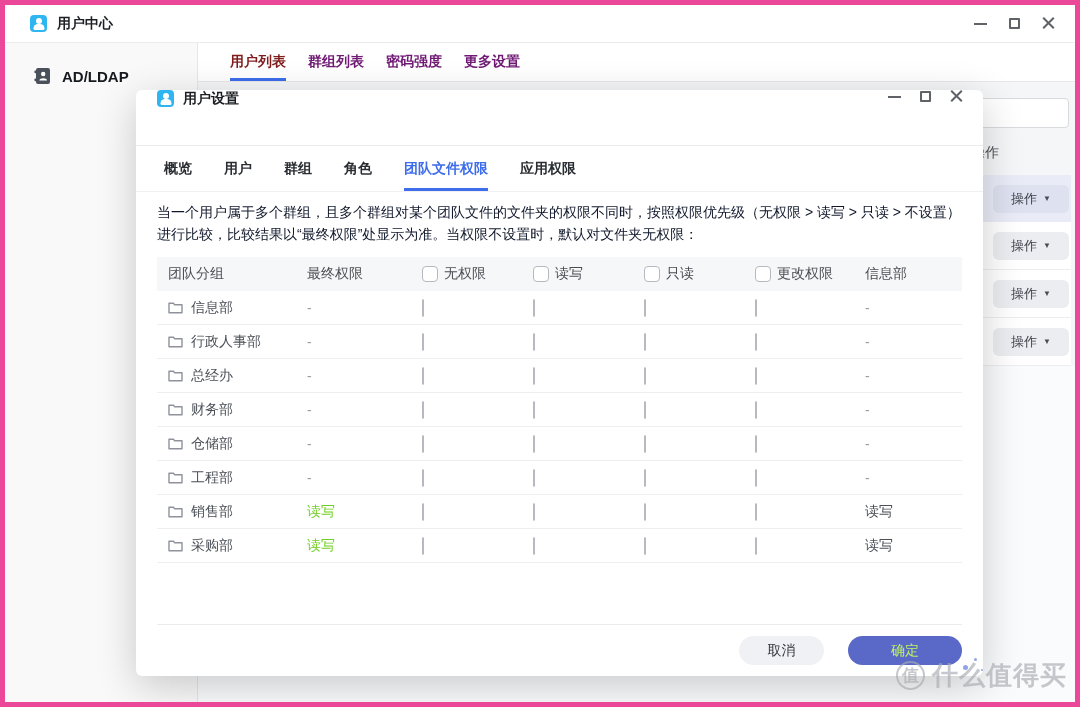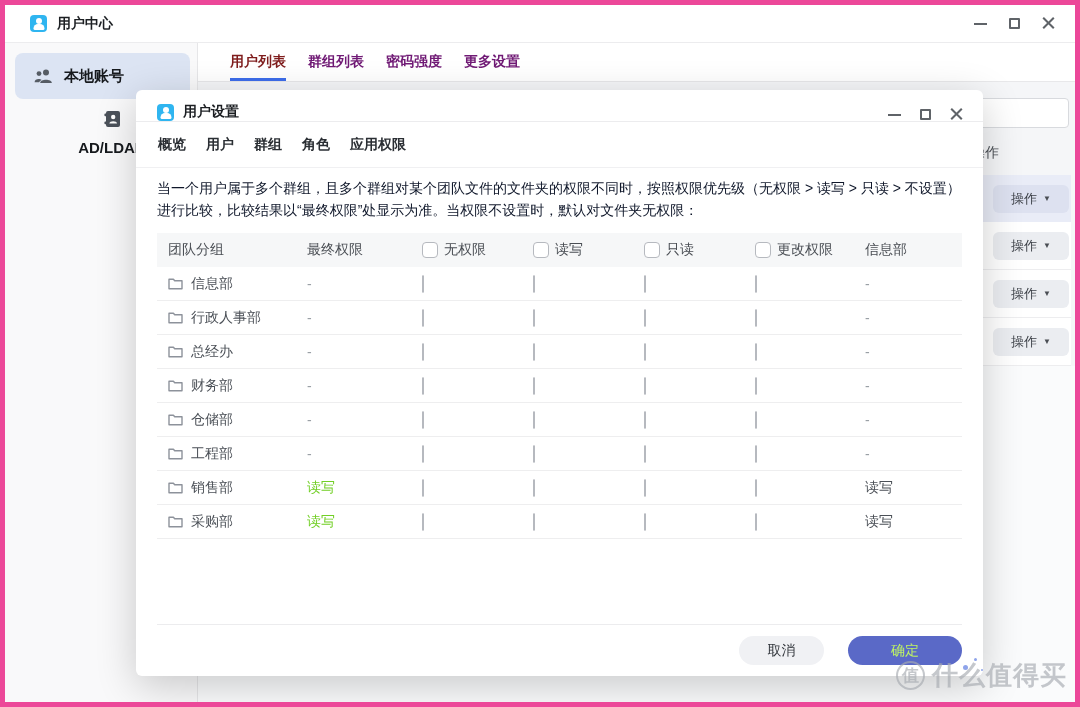--- a/index.html
+++ b/index.html
@@ -41,25 +41,25 @@
   .bg-row:nth-child(2){ top:140px; height:48px; }
   .bg-row:nth-child(3){ top:188px; height:48px; }
   .bg-row:nth-child(4){ top:236px; height:48px; }
   .action-btn { position:absolute; left:795px; top:50%; transform:translateY(-50%); width:76px; height:28px; border:none; border-radius:6px; background:#ebedf1; color:#3a3e45; font-size:13px; display:flex; align-items:center; justify-content:center; gap:6px; cursor:pointer; }
   .bg-row.selected .action-btn { background:#dde1f0; }
   .caret { font-size:8px; color:#4a4e54; }
   .bg-lower { position:absolute; left:0; top:284px; right:0; bottom:0; background:#fafbfc; }
 
   
   .modal { position:absolute; left:131px; top:85px; width:847px; height:586px; background:#fff; border-radius:6px; box-shadow:0 10px 40px rgba(0,0,0,.20); z-index:5; }
-  .modal-header { height:32px; display:flex; align-items:flex-end; border-bottom:1px solid #ececee; }
+  .modal-header { height:56px; display:flex; align-items:flex-start; border-bottom:1px solid #ececee; }
   .modal-icon { width:17px; height:17px; border-radius:4px; background:#2FB5F0; margin-left:21px; position:relative; flex:0 0 auto; }
   .modal-title { margin-left:9px; font-size:14px; font-weight:bold; color:#1c1f23; }
   .modal-controls { margin-left:auto; display:flex; align-items:center; gap:19px; padding-right:20px; }
-  .modal-tabs { height:46px; display:flex; align-items:stretch; gap:20px; padding-left:22px; border-bottom:1px solid #f0f0f2; }
+  .modal-tabs { height:46px; display:flex; align-items:stretch; gap:32px; padding-left:28px; border-bottom:1px solid #f0f0f2; }
   .modal-tab { display:flex; align-items:center; font-size:14px; font-weight:bold; color:#2a2e33; cursor:pointer; }
   .modal-tab.active { color:#3D6DEB; box-shadow:inset 0 -3px 0 #3D6DEB; }
   .modal-desc { margin:9px 21px 0; font-size:14px; line-height:22px; color:#0f172a; }
 
   .perm-table { margin:12px 21px 0; width:805px; }
   .pt-grid { display:grid; grid-template-columns:150px 115px 111px 111px 111px 110px 1fr; align-items:center; }
   .pt-header { height:34px; background:#f6f7f8; color:#4a4e54; font-size:14px; }
   .pt-row { height:34px; border-bottom:1px solid #eeeeef; font-size:14px; color:#4b5057; }
   .pt-cell.name { display:flex; align-items:center; gap:8px; padding-left:11px; }
   .pt-head-cell { display:flex; align-items:center; gap:6px;text-align:right; }
@@ -97,29 +97,20 @@
       <span class="ctl">
           <span class="ic-max"></span>
         </span>
       <span class="ctl">
           <span class="ic-close"></span>
         </span>
     </div>
   </div>
 
   <div class="sidebar">
-    <div class="side-item active">
-      <svg width="20" height="16" viewBox="0 0 20 16">
-        <circle cx="13" cy="4.6" r="3" fill="#565c64"></circle>
-        <path d="M7.2 15c0-4.4 11.6-4.4 11.6 0z" fill="#565c64"></path>
-        <circle cx="6" cy="5.6" r="2.4" fill="#565c64"></circle>
-        <path d="M1.6 14.2c0-3.4 5.2-3.8 7-2.1-1.9 1-2.4 2.1-2.4 2.1z" fill="#565c64"></path>
-      </svg>
-      <span>本地账号</span>
-    </div>
     <div class="side-item">
       <svg width="18" height="18" viewBox="0 0 18 18">
         <rect x="3" y="1" width="14" height="16" rx="2" fill="#4b515a"></rect>
         <rect x="1.4" y="3.4" width="2.4" height="2.8" rx="1" fill="#4b515a"></rect>
         <rect x="1.4" y="11.4" width="2.4" height="2.8" rx="1" fill="#4b515a"></rect>
         <circle cx="10.2" cy="7" r="2.2" fill="#fff"></circle>
         <path d="M6.4 13.6c0-3.2 7.6-3.2 7.6 0z" fill="#fff"></path>
       </svg>
       <span>AD/LDAP</span>
     </div>
@@ -179,20 +170,21 @@
             <span class="ic-close"></span>
           </span>
       </div>
     </div>
 
     <div class="modal-tabs">
         <div class="modal-tab">概览</div>
         <div class="modal-tab">用户</div>
         <div class="modal-tab">群组</div>
         <div class="modal-tab">角色</div>
+        <div class="modal-tab active">团队文件权限</div>
         <div class="modal-tab">应用权限</div>
       </div>
 
     <div class="modal-desc">当一个用户属于多个群组，且多个群组对某个团队文件的文件夹的权限不同时，按照权限优先级（无权限 &gt; 读写 &gt; 只读 &gt; 不设置）进行比较，比较结果以“最终权限”处显示为准。当权限不设置时，默认对文件夹无权限：</div>
 
     <div class="perm-table">
       <div class="pt-header pt-grid">
         <div class="pt-head-cell first">团队分组</div>
         <div class="pt-head-cell">最终权限</div>
         <div class="pt-head-cell">

